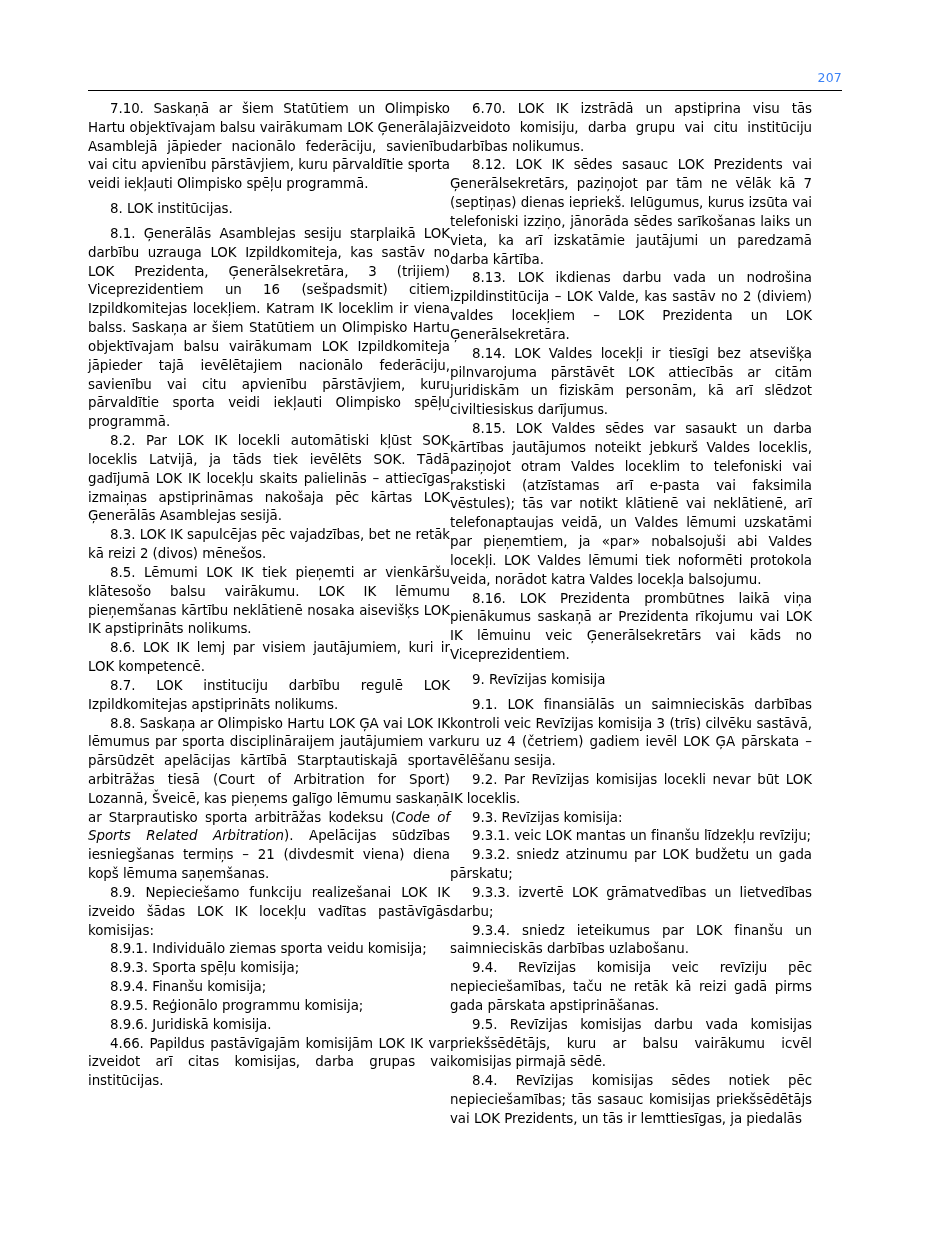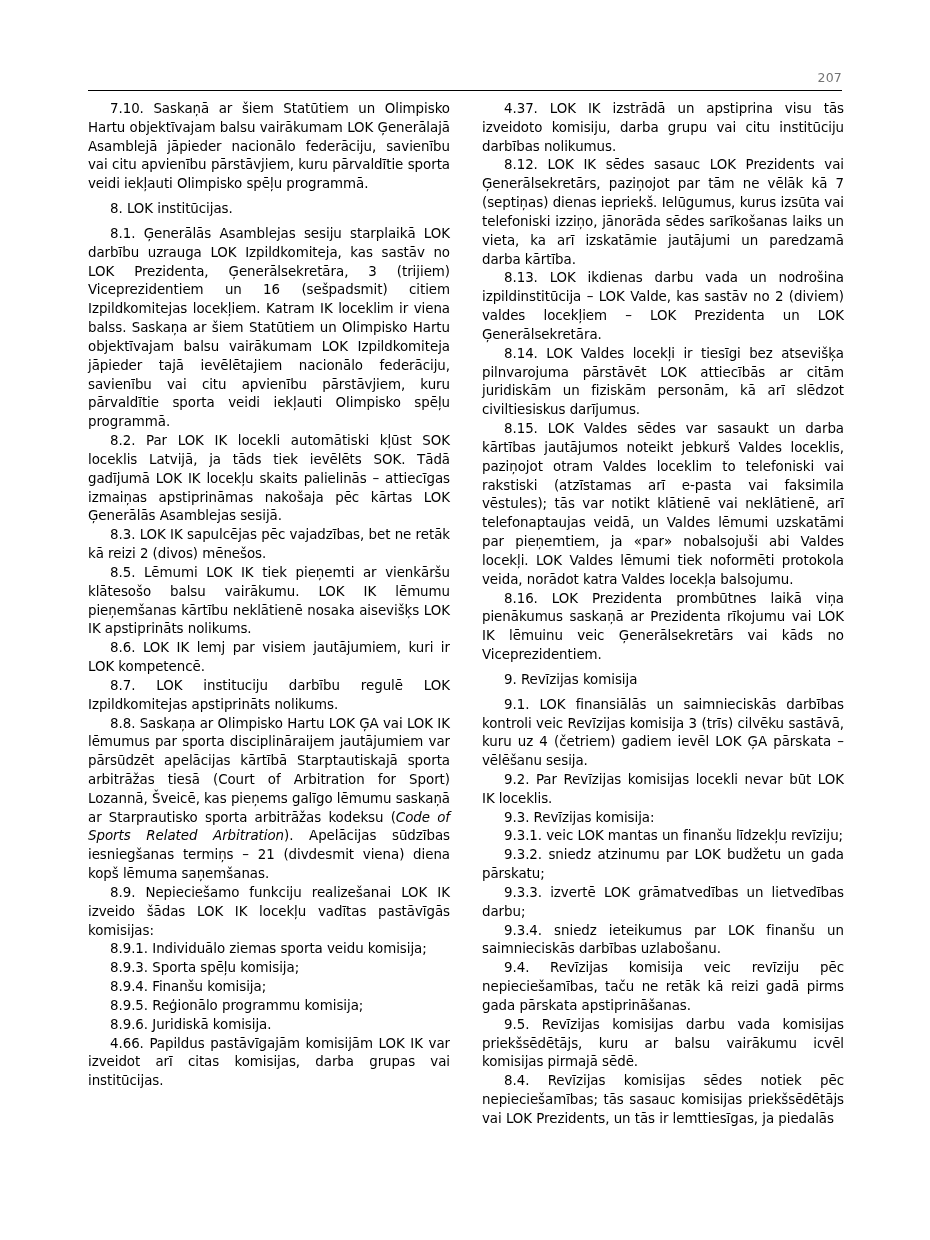--- a/index.html
+++ b/index.html
@@ -27,37 +27,36 @@
     left: 88px;
     right: 88px;
     height: 20px;
   }
   .page-number {
     position: absolute;
     right: 0;
     top: 0;
     font-size: 12.5px;
     letter-spacing: 0.2px;
-    color: #737373;
+    color: #3b82f6;
   }
   .header-rule {
     position: absolute;
     left: 0;
     right: 0;
     top: 20px;
     border-bottom: 1px solid #000000;
   }
   .columns {
     position: absolute;
     top: 100px;
     left: 88px;
     right: 88px;
     bottom: 40px;
     display: flex;
-    gap: 32px;
   }
   .col {
     width: 362px;
     flex: 0 0 362px;
   }
   p {
     margin: 0;
     font-size: 13.4px;
     line-height: 1.405;
     text-align: justify;
@@ -103,21 +102,21 @@
       <p class="indent">8.9. Nepieciešamo funkciju realizešanai LOK IK izveido šādas LOK IK locekļu vadītas pastāvīgās komisijas:</p>
       <p class="indent">8.9.1. Individuālo ziemas sporta veidu komisija;</p>
       <p class="indent">8.9.3. Sporta spēļu komisija;</p>
       <p class="indent">8.9.4. Finanšu komisija;</p>
       <p class="indent">8.9.5. Reģionālo programmu komisija;</p>
       <p class="indent">8.9.6. Juridiskā komisija.</p>
       <p class="indent">4.66. Papildus pastāvīgajām komisijām LOK IK var izveidot arī citas komisijas, darba grupas vai institūcijas.</p>
     </div>
 
     <div class="col">
-      <p class="indent">4.37. LOK IK izstrādā un apstiprina visu tās izveidoto komisiju, darba grupu vai citu institūciju darbības nolikumus.</p>
+      <p class="indent">6.70. LOK IK izstrādā un apstiprina visu tās izveidoto komisiju, darba grupu vai citu institūciju darbības nolikumus.</p>
       <p class="indent">8.12. LOK IK sēdes sasauc LOK Prezidents vai Ģenerālsekretārs, paziņojot par tām ne vēlāk kā 7 (septiņas) dienas iepriekš. Ielūgumus, kurus izsūta vai telefoniski izziņo, jānorāda sēdes sarīkošanas laiks un vieta, ka arī izskatāmie jautājumi un paredzamā darba kārtība.</p>
       <p class="indent">8.13. LOK ikdienas darbu vada un nodrošina izpildinstitūcija – LOK Valde, kas sastāv no 2 (diviem) valdes locekļiem – LOK Prezidenta un LOK Ģenerālsekretāra.</p>
       <p class="indent">8.14. LOK Valdes locekļi ir tiesīgi bez atsevišķa pilnvarojuma pārstāvēt LOK attiecībās ar citām juridiskām un fiziskām personām, kā arī slēdzot civiltiesiskus darījumus.</p>
       <p class="indent">8.15. LOK Valdes sēdes var sasaukt un darba kārtības jautājumos noteikt jebkurš Valdes loceklis, paziņojot otram Valdes loceklim to telefoniski vai rakstiski (atzīstamas arī e-pasta vai faksimila vēstules); tās var notikt klātienē vai neklātienē, arī telefonaptaujas veidā, un Valdes lēmumi uzskatāmi par pieņemtiem, ja «par» nobalsojuši abi Valdes locekļi. LOK Valdes lēmumi tiek noformēti protokola veida, norādot katra Valdes locekļa balsojumu.</p>
       <p class="indent">8.16. LOK Prezidenta prombūtnes laikā viņa pienākumus saskaņā ar Prezidenta rīkojumu vai LOK IK lēmuinu veic Ģenerālsekretārs vai kāds no Viceprezidentiem.</p>
       <p class="heading spaced-above">9. Revīzijas komisija</p>
       <p class="indent spaced-above">9.1. LOK finansiālās un saimnieciskās darbības kontroli veic Revīzijas komisija 3 (trīs) cilvēku sastāvā, kuru uz 4 (četriem) gadiem ievēl LOK ĢA pārskata – vēlēšanu sesija.</p>
       <p class="indent">9.2. Par Revīzijas komisijas locekli nevar būt LOK IK loceklis.</p>
       <p class="indent">9.3. Revīzijas komisija:</p>
       <p class="indent">9.3.1. veic LOK mantas un finanšu līdzekļu revīziju;</p>

